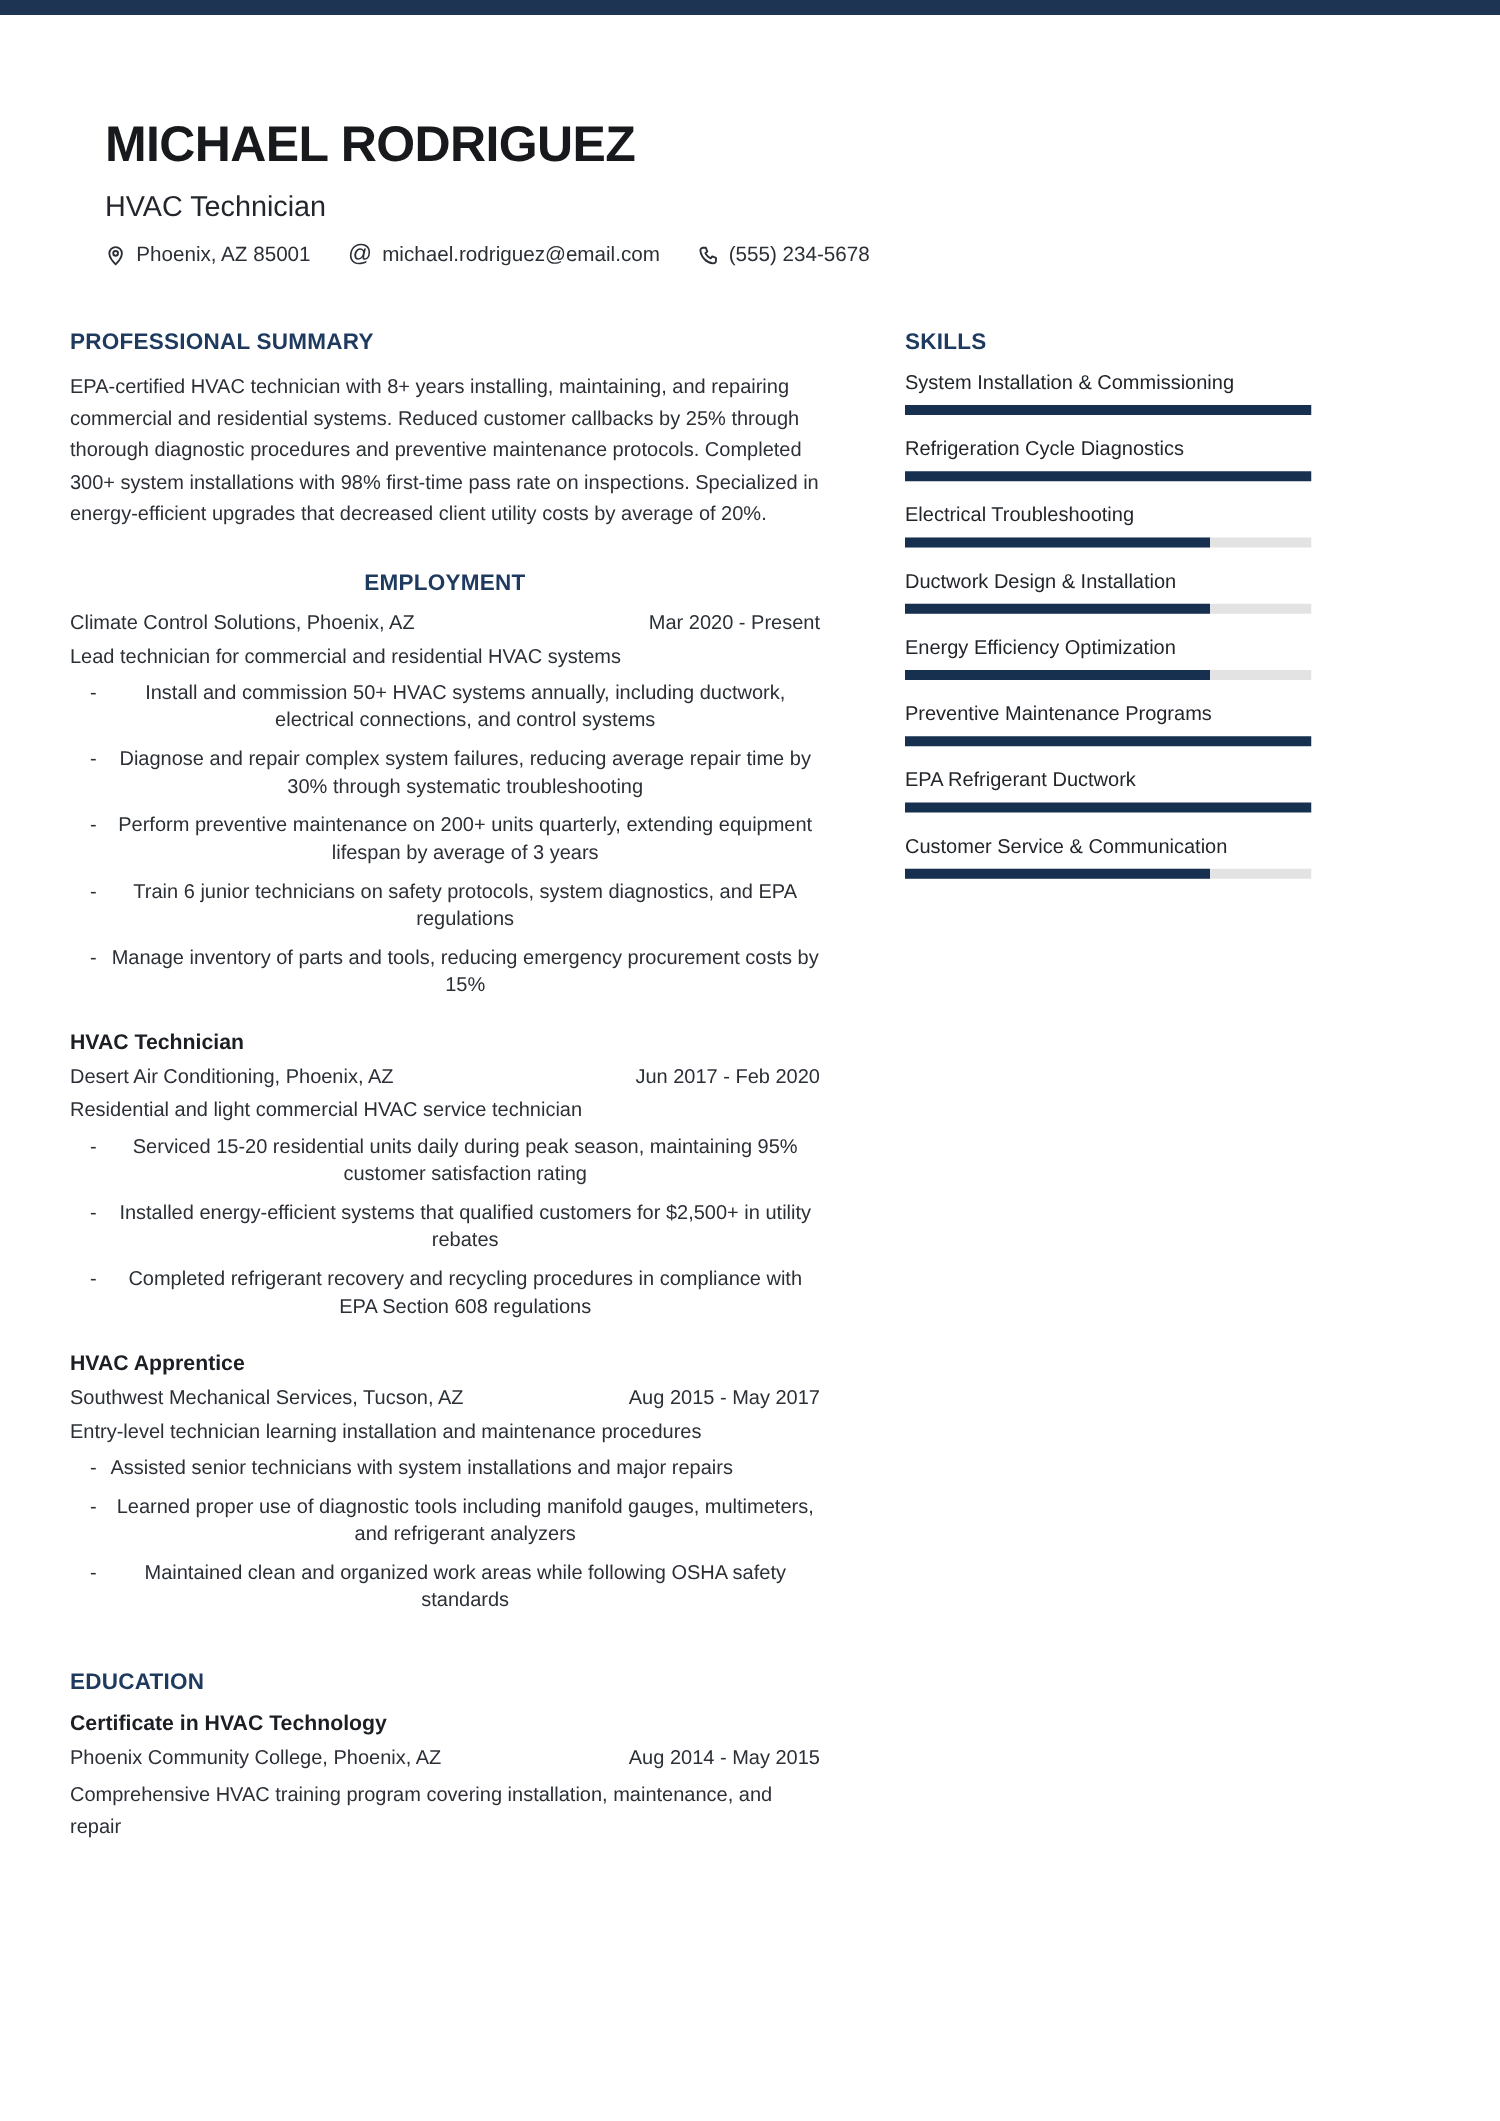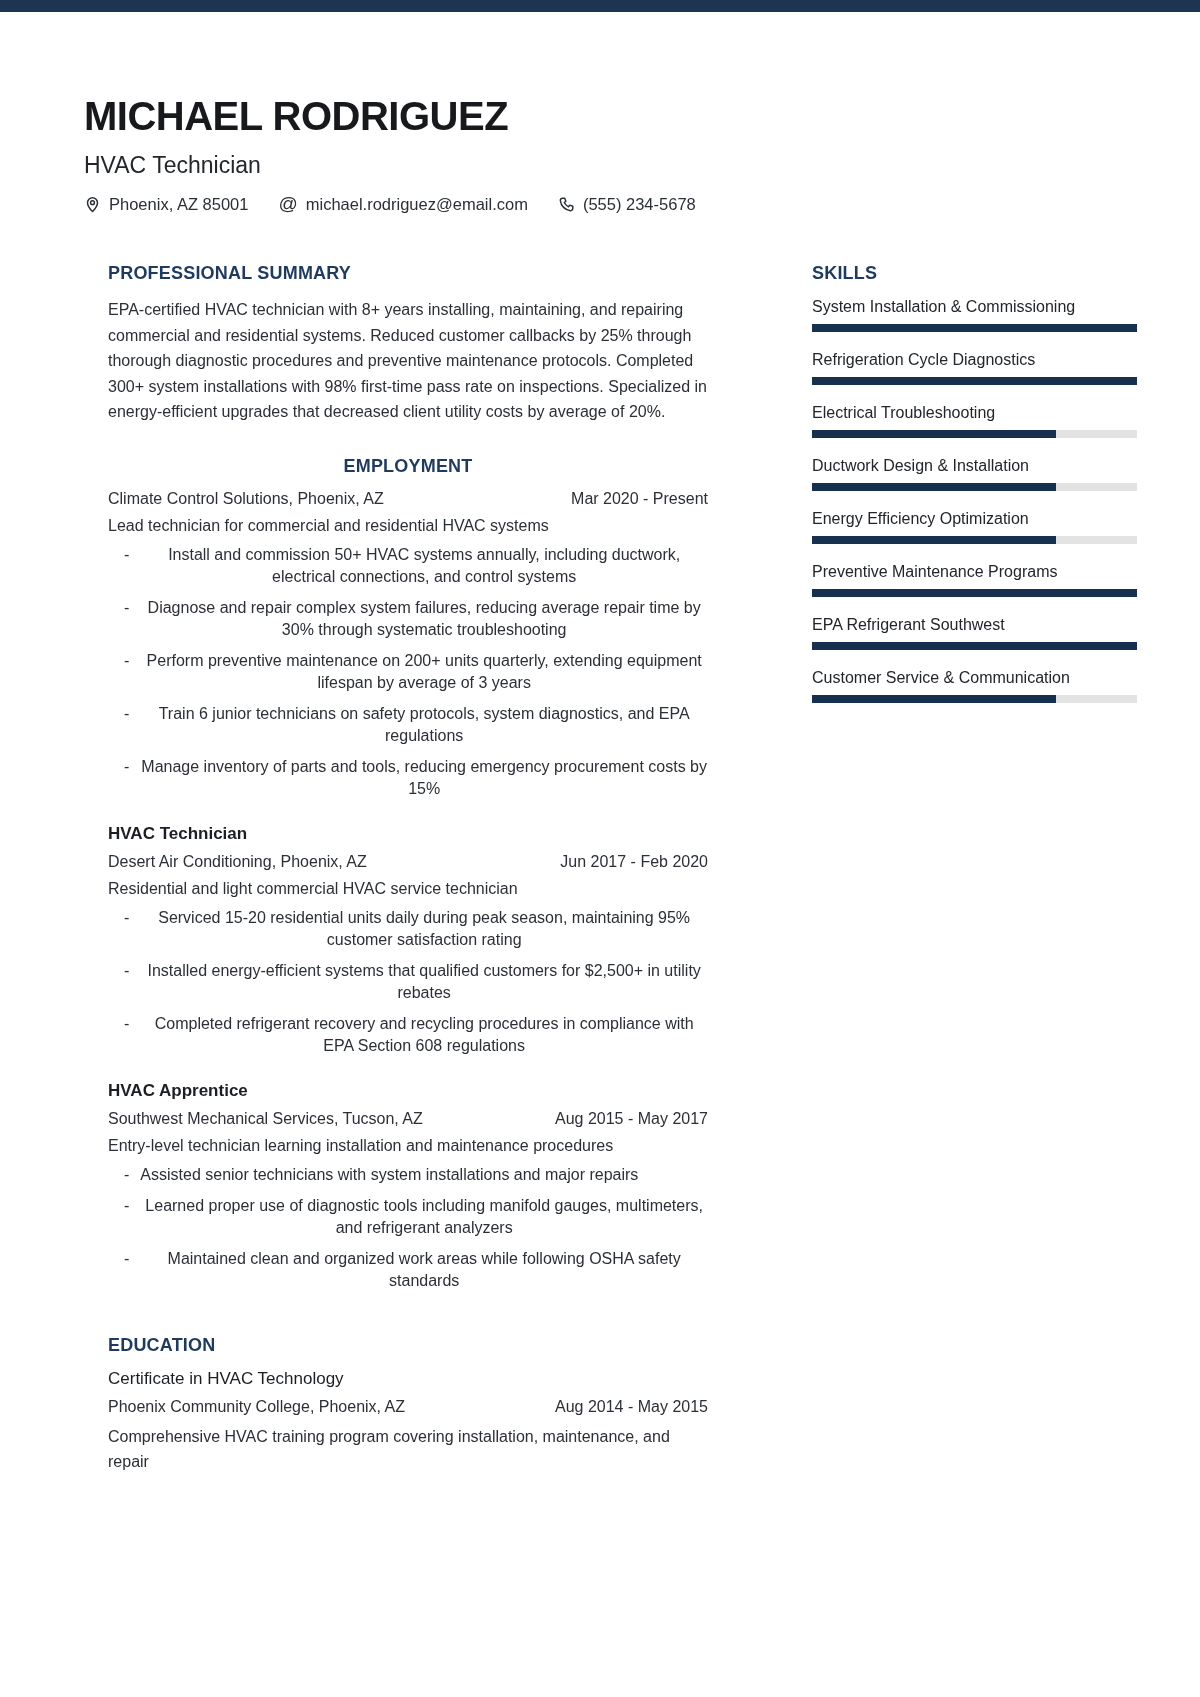--- a/index.html
+++ b/index.html
@@ -15,41 +15,41 @@
   .header{padding:84px 87px 0 84px;}
   .name{
     font-size:40px;font-weight:700;letter-spacing:-0.5px;
     color:#17191d;margin:0;line-height:1;
   }
   .job-heading{font-size:23px;color:#23272d;margin-top:18px;line-height:1;}
   .contact{display:flex;align-items:center;gap:30px;margin-top:17px;font-size:16.5px;color:#2b2f36;}
   .contact-item{display:flex;align-items:center;gap:8px;line-height:20px;}
   .contact-item svg{display:block;}
   .at-glyph{font-size:19px;line-height:16px;color:#2b2f36;}
-  .columns{display:flex;gap:104px;padding:50px 87px 0 108px;}
+  .columns{display:flex;gap:68px;padding:50px 87px 0 56px;}
   .main{width:600px;flex:none;}
   .aside{width:325px;flex:none;}
   .section-heading{
     font-size:18px;font-weight:700;color:#1e3a5f;
     letter-spacing:0.2px;margin:0 0 15px 0;line-height:18px;
   }
   .summary-text{font-size:16px;line-height:25.5px;margin:0;color:#2b2f36;}
   .employment-section{margin-top:32px;}
   .employment-section .section-heading{margin-bottom:14px;text-align:center;}
   .job + .job{margin-top:24px;}
   .job-title{font-size:17px;font-weight:700;color:#1b1f24;margin:0 0 8px 0;line-height:20px;}
   .company-row{display:flex;justify-content:space-between;align-items:baseline;
     font-size:16px;line-height:20px;margin-bottom:7px;color:#2b2f36;}
   .dates{white-space:nowrap;color:#2b2f36;}
   .role-subtitle{font-size:16px;line-height:20px;margin-bottom:8px;color:#2b2f36;}
   .bullets{list-style:none;margin:0;padding:0 0 0 16px;text-align:center;}
   .bullet{display:flex;gap:11px;font-size:16px;line-height:22px;margin-bottom:9px;color:#2b2f36;}
   .bullet::before{content:"-";flex:none;}
   .education-section{margin-top:44px;}
-  .edu-degree{font-size:17px;font-weight:400;color:#1b1f24;margin:0 0 8px 0;line-height:20px;}
+  .edu-degree{font-size:17px;font-weight:700;color:#1b1f24;margin:0 0 8px 0;line-height:20px;}
   .edu-desc{font-size:16px;line-height:25.5px;margin:0;color:#2b2f36;}
   .skill{margin-bottom:18px;}
   .skill-label{font-size:16px;line-height:20px;color:#22262b;margin-bottom:7px;}
   .skill-track{height:8px;background:#e3e3e3;width:100%;}
   .skill-fill{height:8px;background:#17304f;width:0%;}
 </style>
 </head>
 <body>
 
 <div class="topbar"></div>
@@ -205,21 +205,21 @@
           <div class="skill-fill" style="width: 75%;"></div>
         </div>
     </div>
     <div class="skill">
       <div class="skill-label">Preventive Maintenance Programs</div>
       <div class="skill-track">
           <div class="skill-fill" style="width: 100%;"></div>
         </div>
     </div>
     <div class="skill">
-      <div class="skill-label">EPA Refrigerant Southwest</div>
+      <div class="skill-label">EPA Refrigerant Ductwork</div>
       <div class="skill-track">
           <div class="skill-fill" style="width: 100%;"></div>
         </div>
     </div>
     <div class="skill">
       <div class="skill-label">Customer Service &amp; Communication</div>
       <div class="skill-track">
           <div class="skill-fill" style="width: 75%;"></div>
         </div>
     </div>

